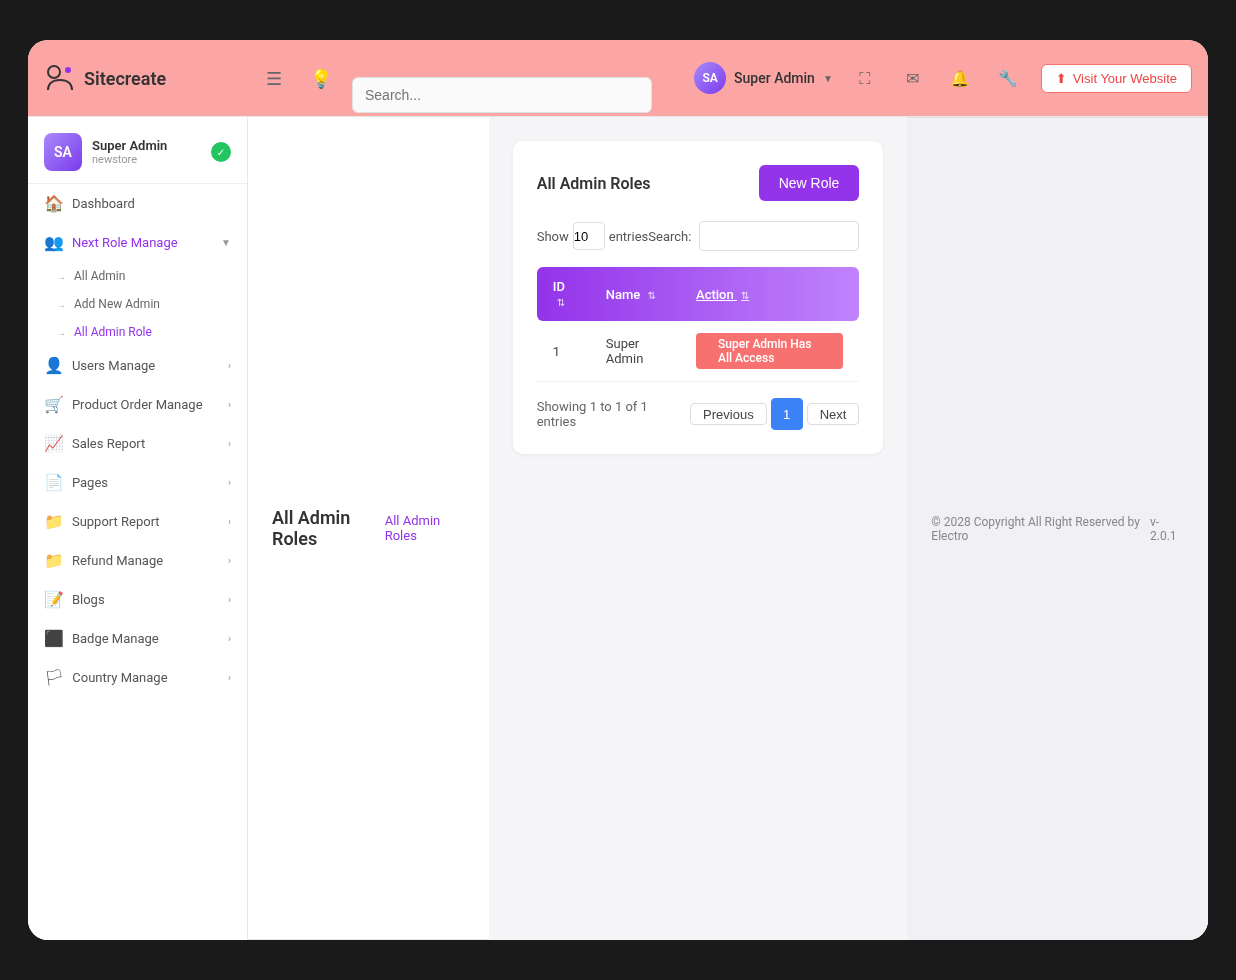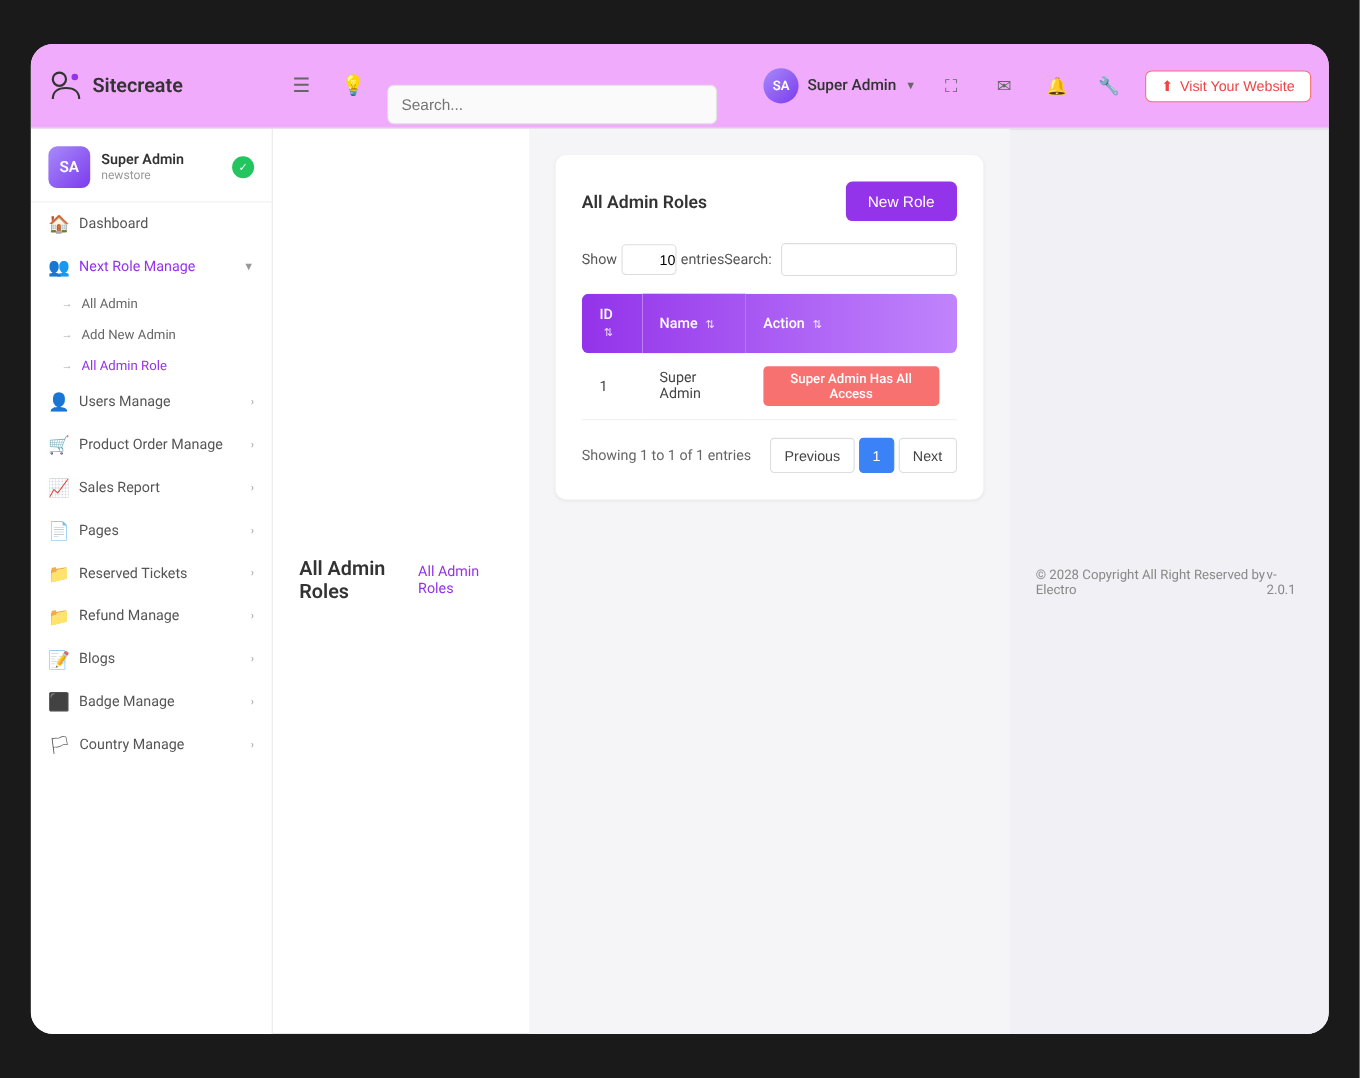--- a/index.html
+++ b/index.html
@@ -17,21 +17,21 @@
       background: #f0f0f0;
       border-radius: 20px;
       overflow: hidden;
       display: flex;
       flex-direction: column;
       position: relative;
     }
     
     .navbar {
       height: 77px;
-      background: #f0abfc;
+      background: #fca5a5;
       display: flex;
       align-items: center;
       padding: 0 16px;
       border-bottom: 1px solid #e8e8e8;
       gap: 12px;
       flex-shrink: 0;
     }
     .logo-area {
       display: flex;
       align-items: center;
@@ -276,25 +276,25 @@
       margin-bottom: 16px;
     }
     .show-entries {
       display: flex;
       align-items: center;
       gap: 4px;
       font-size: 13px;
       color: #555;
     }
     .entries-input {
-      width: 50px;
+      width: 32px;
       height: 28px;
       border: 1px solid #ddd;
       border-radius: 4px;
-      text-align: right;
+      text-align: left;
       font-size: 13px;
     }
     .search-control {
       display: flex;
       align-items: center;
       gap: 8px;
       font-size: 13px;
       color: #555;
     }
     .search-control input {
@@ -317,58 +317,57 @@
       background: linear-gradient(90deg, #9333ea, #c084fc);
     }
     .data-table thead th {
       padding: 12px 16px;
       text-align: left;
       color: white;
       font-weight: 500;
       font-size: 13px;
     }
     .data-table thead th:first-child { border-radius: 6px 0 0 6px; }
-    .data-table thead th:last-child { border-radius: 0 6px 6px 0; }
+    .data-table thead th:last-child { border-radius: 0 6px 6px 0; text-decoration: underline; }
     .sort-icon { font-size: 10px; margin-left: 4px; opacity: 0.8; }
     .data-table tbody tr {
       border-bottom: 1px solid #f0f0f0;
     }
     .data-table tbody td {
       padding: 12px 16px;
       color: #444;
       font-size: 13px;
     }
     .badge-access {
       background: #f87171;
       color: white;
       padding: 4px 22px;
       border-radius: 4px;
       font-size: 12px;
       font-weight: 500;
       display: inline-block;
-      text-align: center;
     }
 
     .table-footer {
       display: flex;
       align-items: center;
       justify-content: space-between;
       margin-top: 16px;
     }
     .showing-text {
       font-size: 13px;
       color: #666;
     }
     .pagination {
       display: flex;
       align-items: center;
       gap: 4px;
     }
     .page-btn {
-      height: 32px;
+      height: 22px;
       padding: 0 12px;
       border: 1px solid #ddd;
       background: white;
       border-radius: 4px;
       font-size: 13px;
       cursor: pointer;
       color: #444;
       display: flex;
       align-items: center;
       justify-content: center;
@@ -516,21 +515,21 @@
         <div class="sidebar-nav-left">
           <span class="sidebar-nav-icon">📄</span>
           <span>Pages</span>
         </div>
         <span class="sidebar-expand">›</span>
       </div>
 
       <div class="sidebar-nav-item">
         <div class="sidebar-nav-left">
           <span class="sidebar-nav-icon">📁</span>
-          <span>Reserved Tickets</span>
+          <span>Support Report</span>
         </div>
         <span class="sidebar-expand">›</span>
       </div>
 
       <div class="sidebar-nav-item">
         <div class="sidebar-nav-left">
           <span class="sidebar-nav-icon">📁</span>
           <span>Refund Manage</span>
         </div>
         <span class="sidebar-expand">›</span>

